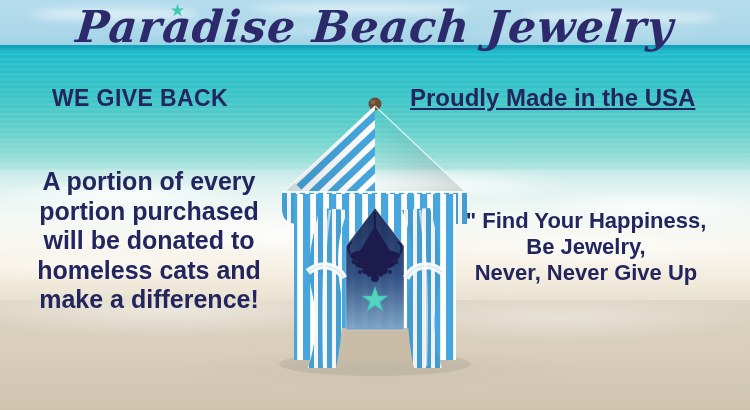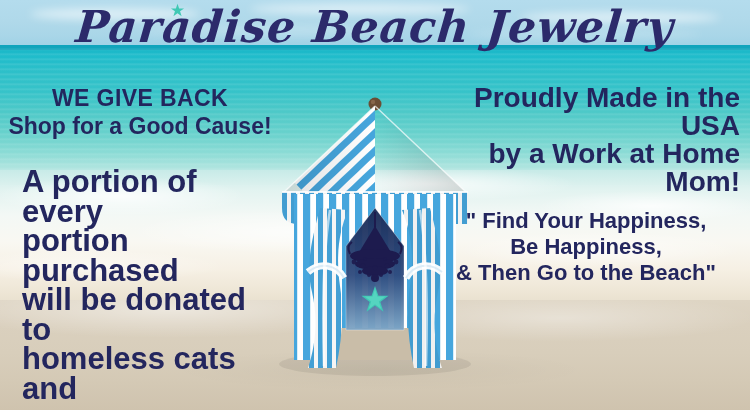--- a/index.html
+++ b/index.html
@@ -135,36 +135,37 @@
     font-size: 23px;
     line-height: 28px;
     z-index: 20;
   }
   .left-head .l1 { letter-spacing: .4px; }
 
   .left-body {
     position: absolute;
     left: 4px; top: 167px;
     width: 272px;
-    text-align: left;
-    font-size: 31px;
+    text-align: center;
+    font-size: 25px;
     line-height: 29.5px;
     padding-left: 18px;
     box-sizing: border-box;
     z-index: 20;
   }
 
   .right-head {
     position: absolute;
     right: 10px; top: 84px;
     width: 330px;
-    text-align: right;
-    font-size: 28px;
+    text-align: left;
+    font-size: 24px;
     line-height: 28px;
     z-index: 20;
+    text-decoration: underline;
   }
 
   .right-quote {
     position: absolute;
     right: 8px; top: 208px;
     width: 312px;
     text-align: center;
     font-size: 22px;
     line-height: 26px;
     z-index: 20;
@@ -205,39 +206,38 @@
 
   <div class="title-wrap">
     <div class="title">Paradise Beach Jewelry</div>
     <svg class="starfish-title" viewBox="0 0 24 24">
       <path d="M12 1 L14.6 8.6 L22.5 8.6 L16.1 13.3 L18.6 21 L12 16.2 L5.4 21 L7.9 13.3 L1.5 8.6 L9.4 8.6 Z" fill="#3fc8b4"></path>
     </svg>
   </div>
 
   <div class="left-head navy">
     <div class="l1">WE GIVE BACK</div>
-    <div>Shop for a Good Cause!</div>
   </div>
 
   <div class="left-body navy">
     <div>A portion of every</div>
     <div>portion purchased</div>
     <div>will be donated to</div>
     <div>homeless cats and</div>
+    <div>make a difference!</div>
   </div>
 
   <div class="right-head navy">
     <div>Proudly Made in the USA</div>
-    <div>by a Work at Home Mom!</div>
   </div>
 
   <div class="right-quote navy">
     <div>" Find Your Happiness,</div>
-    <div>Be Happiness,</div>
-    <div>&amp; Then Go to the Beach"</div>
+    <div>Be Jewelry,</div>
+    <div>Never, Never Give Up</div>
   </div>
 
   <svg id="tent" viewBox="0 0 222 300">
     <defs>
 
       <pattern id="roofStripeL" width="1" height="13" patternUnits="userSpaceOnUse">
         <rect x="0" y="0" width="1" height="13" fill="#ffffff"></rect>
         <rect x="0" y="0" width="1" height="7" fill="#46a6dd"></rect>
       </pattern>
 

